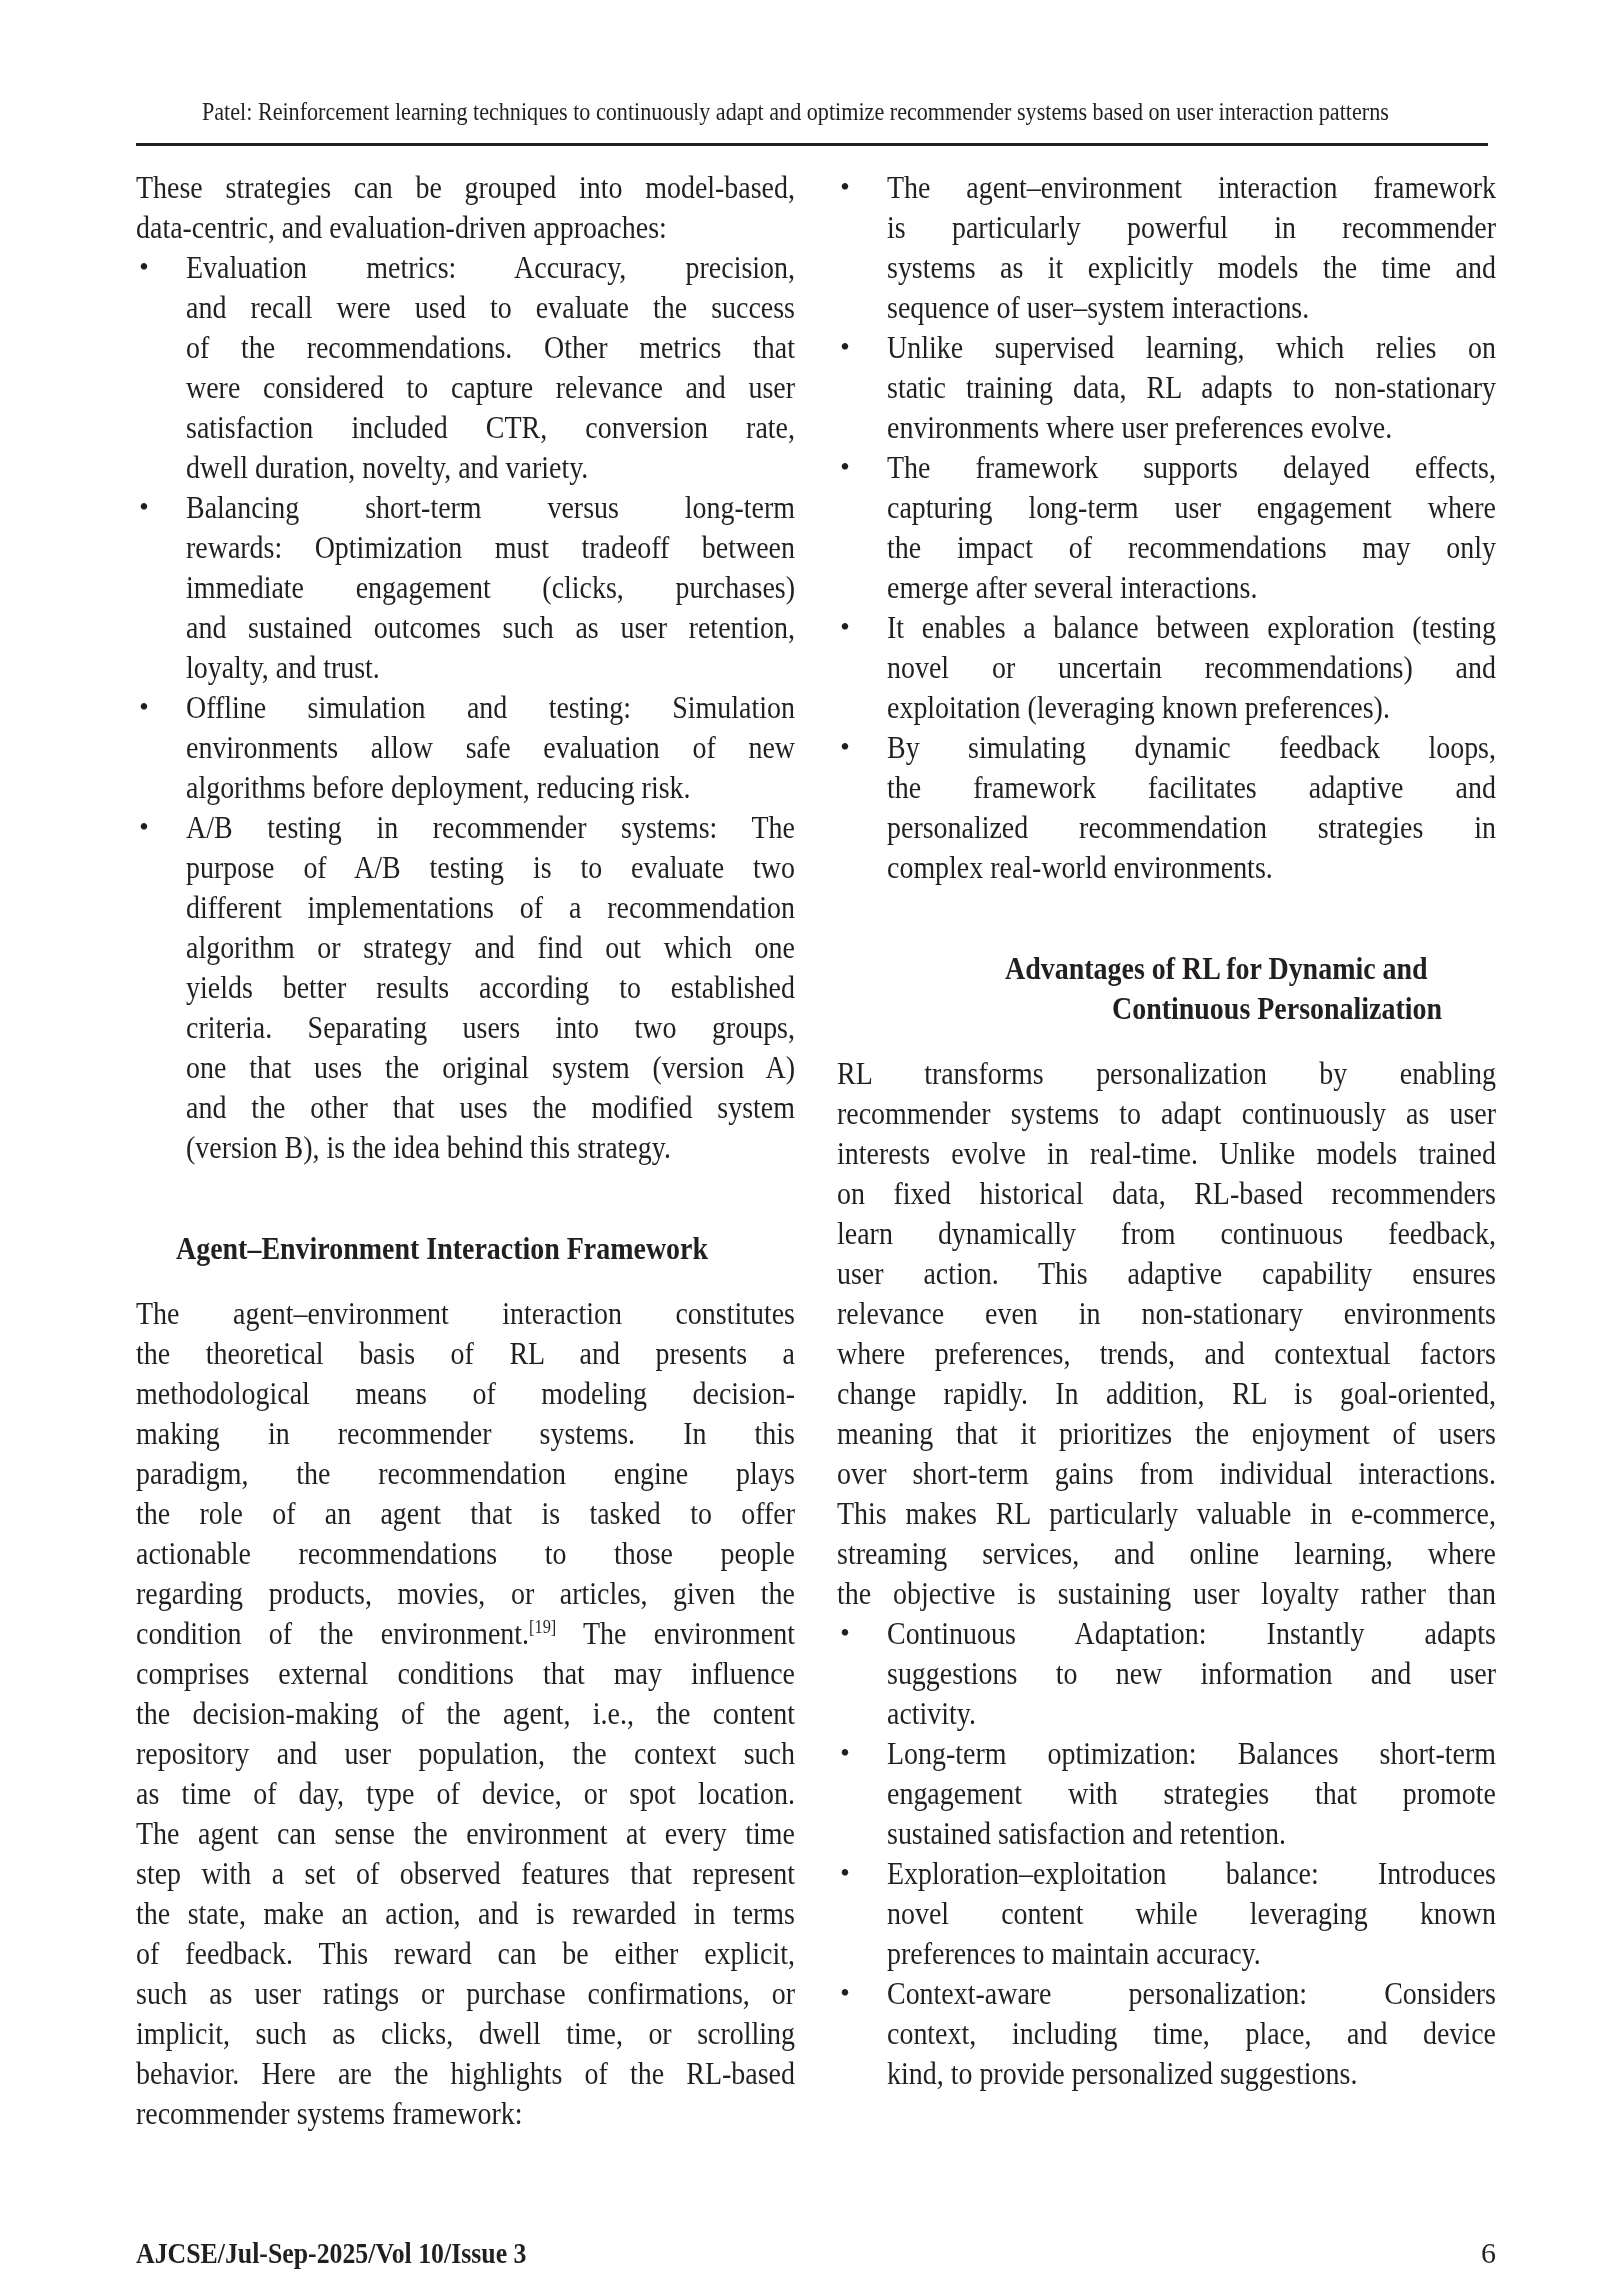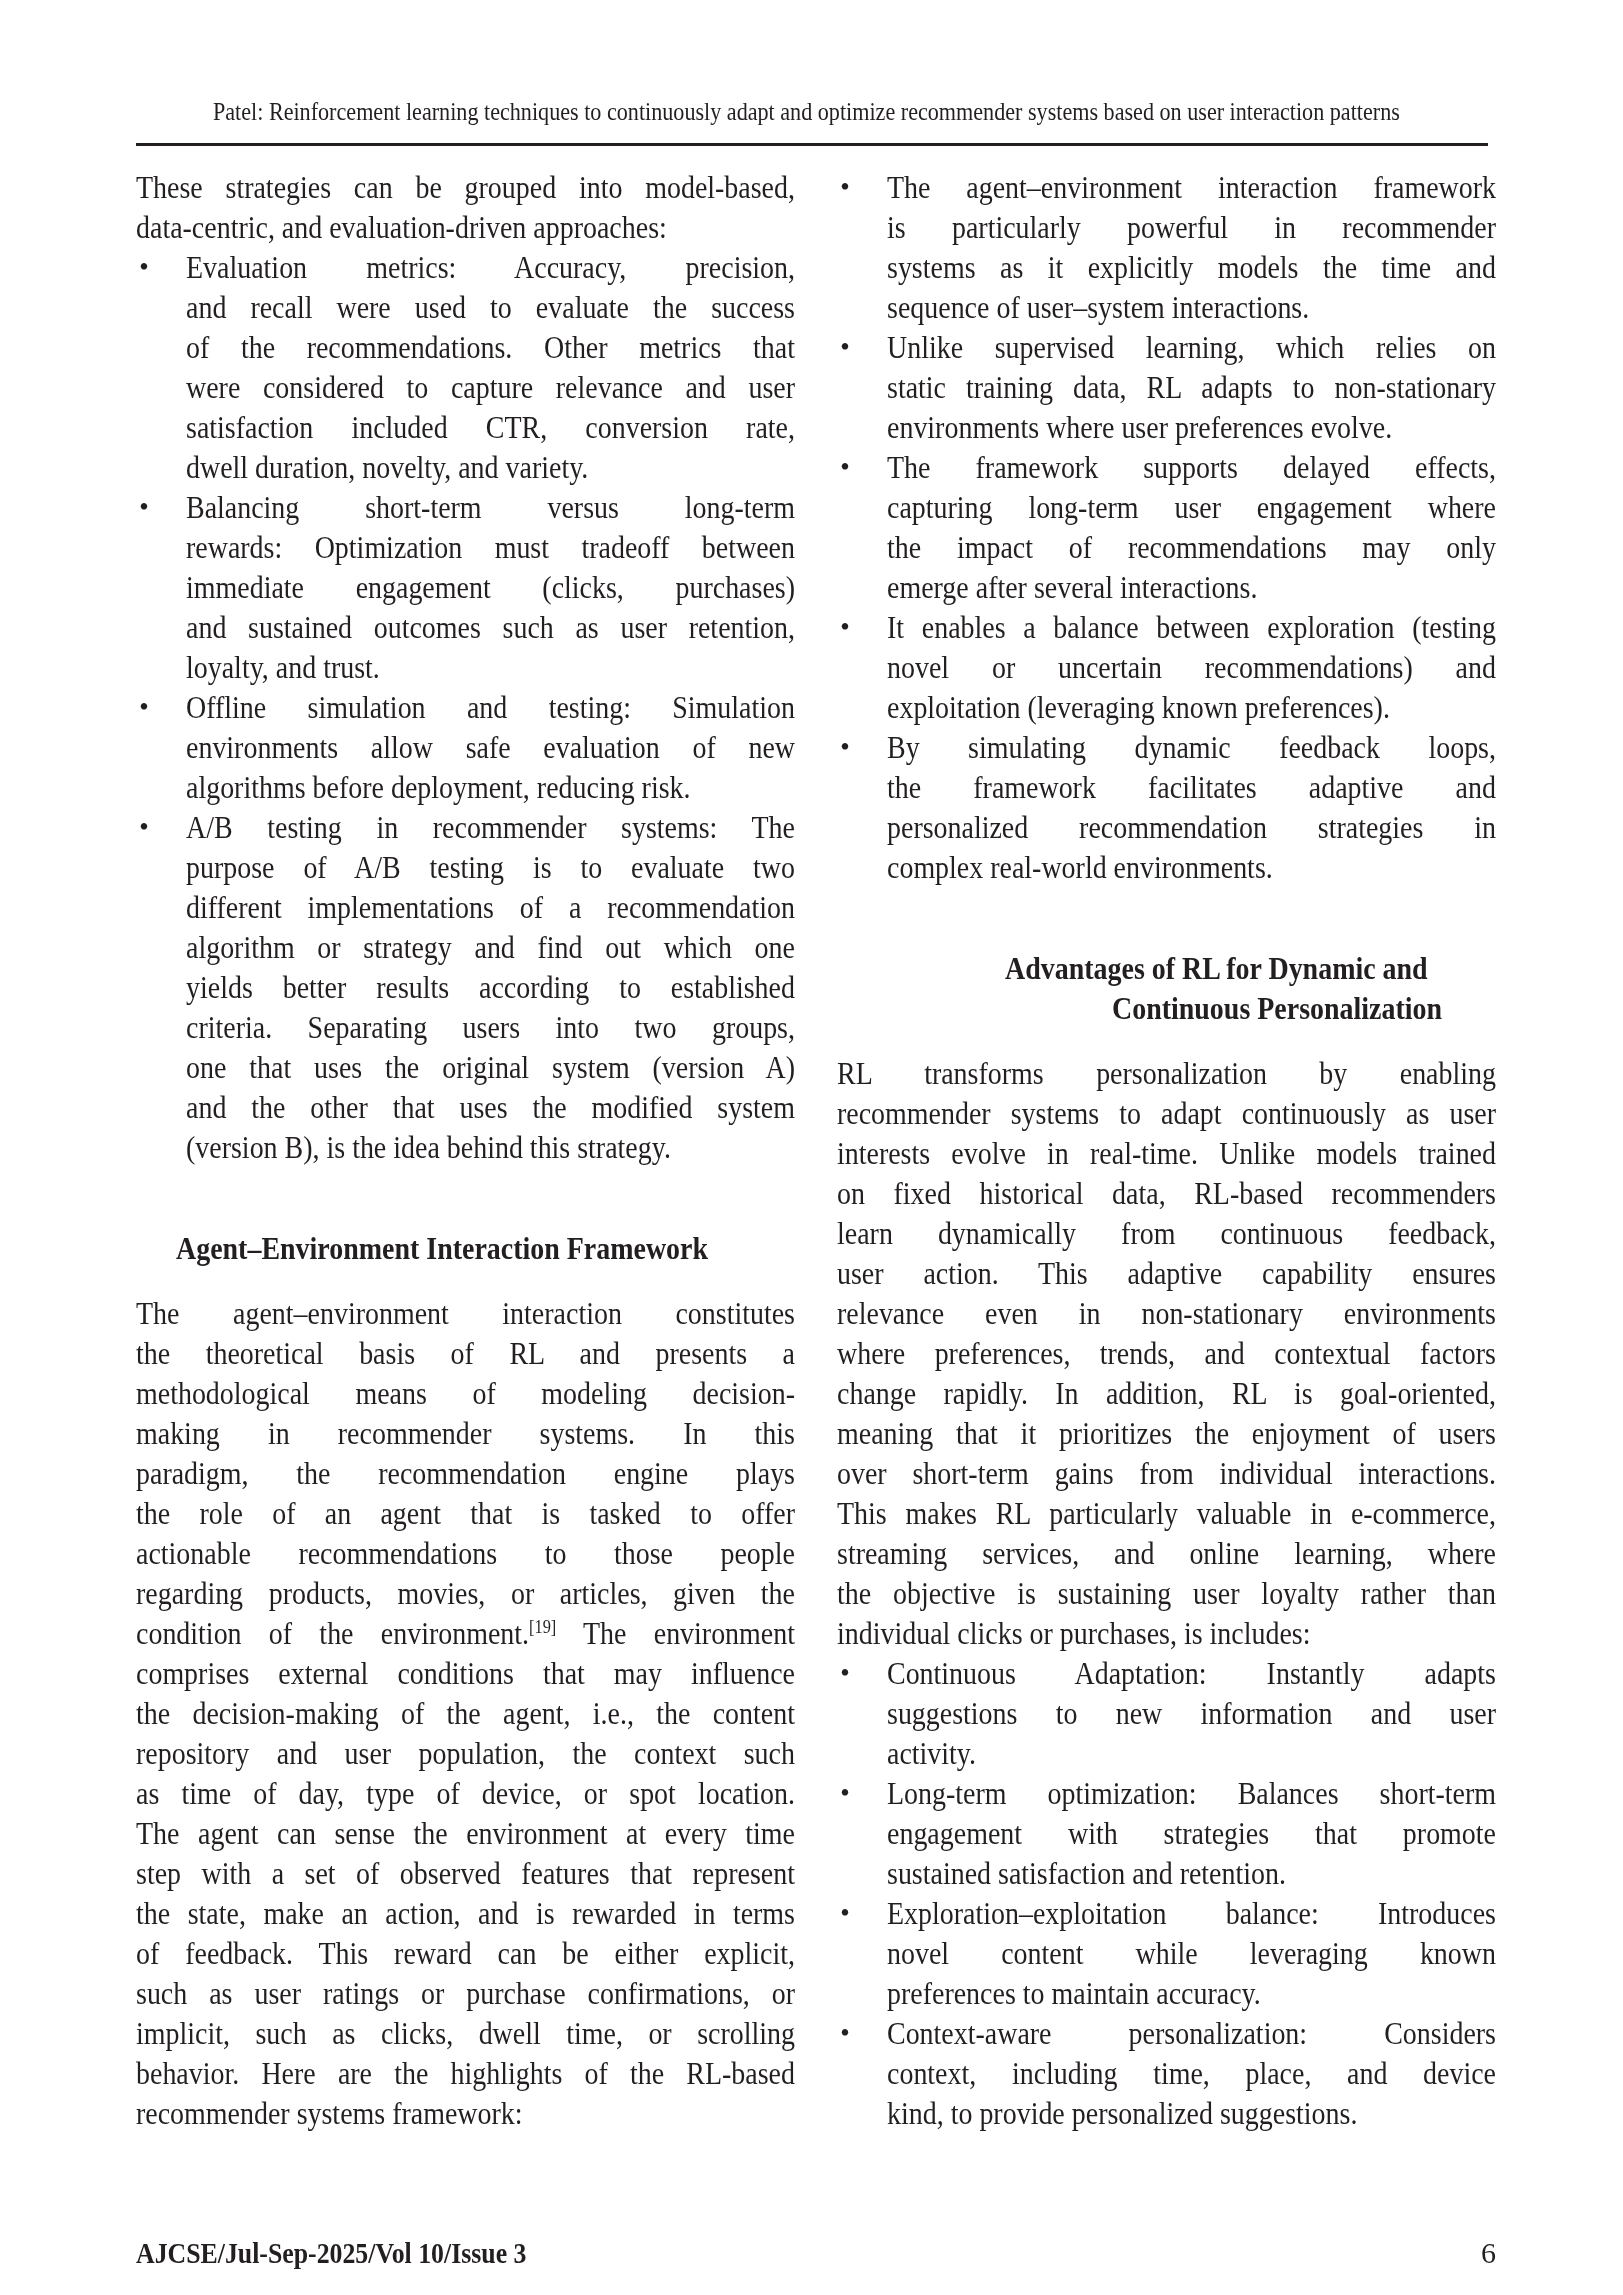--- a/index.html
+++ b/index.html
@@ -1,19 +1,19 @@
 <!DOCTYPE html>
 <html style="font-size:12.7px"><head>
 <meta charset="utf-8">
 <style>
   html, body { margin: 0; padding: 0; background: #ffffff; }
   body { width: 1624px; height: 2295px; position: relative; overflow: hidden;
          font-family: "Liberation Serif", "DejaVu Serif", serif; color: #231f20; }
-  .running-head { position: absolute; left: 126px; width: 1360px; top: 94px; height: 35px;
-         font-size: 24.6px; line-height: 35px; text-align: center; white-space: nowrap; }
+  .running-head { position: absolute; left: 136px; width: 1360px; top: 94px; height: 35px;
+         font-size: 24.6px; line-height: 35px; white-space: nowrap; }
   .running-head .inner { display: inline-block; transform: scaleX(0.90); transform-origin: center; }
   .head-rule { position: absolute; left: 136px; width: 1352px; top: 143px; height: 3.2px; background: #231f20; }
   .column { position: absolute; top: 167px; width: 659px; }
   .column.left { left: 136px; }
   .column.right { left: 837px; }
   .line { position: relative; height: 40px; line-height: 40px; font-size: 32.5px; white-space: nowrap; }
   .line .txt { position: absolute; top: 0; transform: scaleX(0.86); transform-origin: left center;
          text-align: justify; text-align-last: justify; white-space: normal; height: 40px; overflow: visible; }
   .line.last .txt { text-align-last: left; }
   .line.plain .txt { left: 0; width: calc(659px / 0.86); }
@@ -304,23 +304,20 @@
       </div>
       <div class="line plain">
         <span class="txt">This makes RL particularly valuable in e-commerce,</span>
       </div>
       <div class="line plain">
         <span class="txt">streaming services, and online learning, where</span>
       </div>
       <div class="line plain">
         <span class="txt">the objective is sustaining user loyalty rather than</span>
       </div>
-      <div class="line plain last">
-        <span class="txt">individual clicks or purchases, is includes:</span>
-      </div>
     </div>
     <div class="block bullet">
       <div class="line bul">
         <span class="bullet-dot">•</span>
         <span class="txt">Continuous Adaptation: Instantly adapts</span>
       </div>
       <div class="line bul">
         <span class="txt">suggestions to new information and user</span>
       </div>
       <div class="line bul last">

